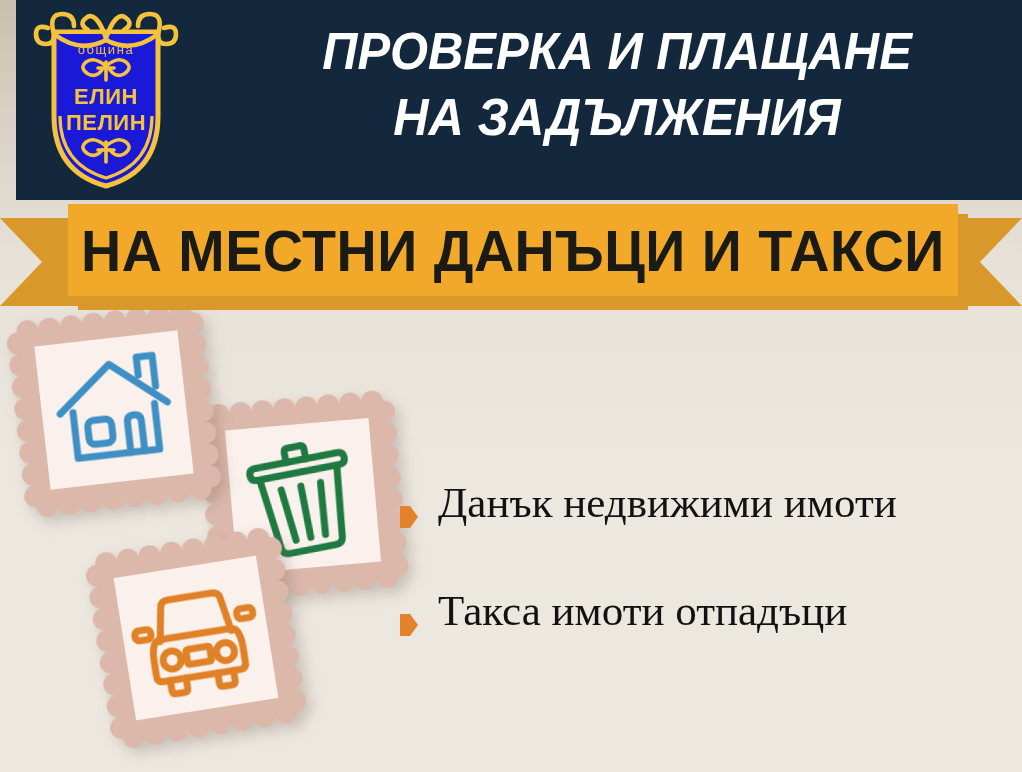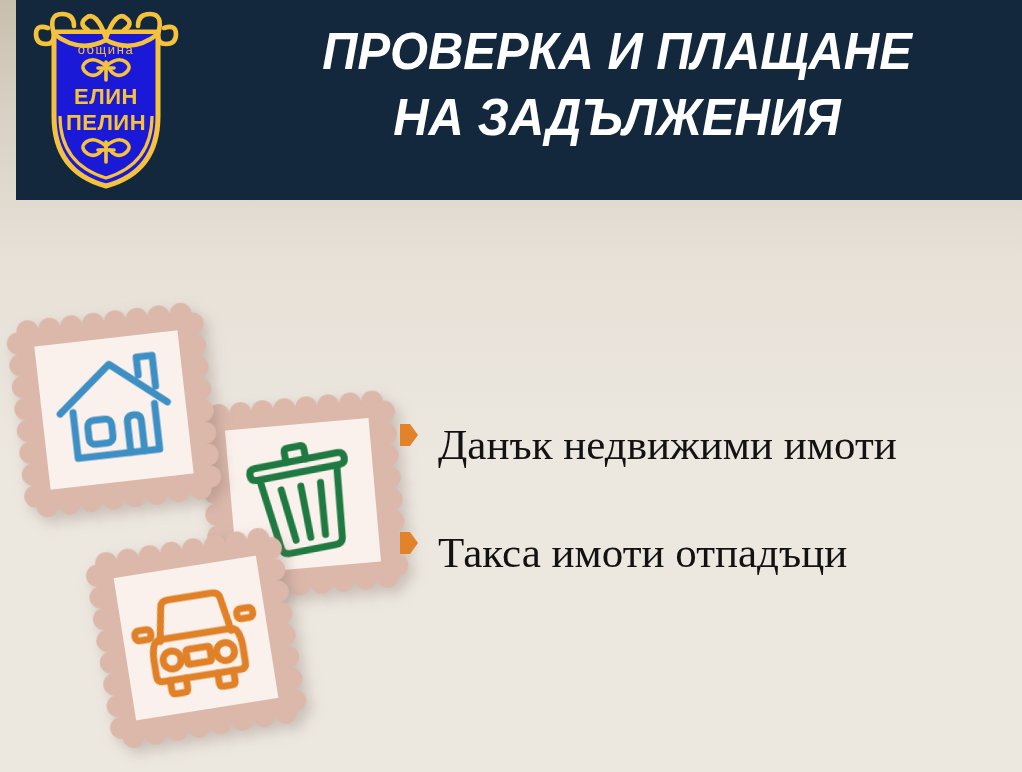--- a/index.html
+++ b/index.html
@@ -123,21 +123,21 @@
   
   .bullets {
     position: absolute;
     left: 400px;
     top: 420px;
     width: 610px;
     z-index: 4;
   }
   .bullet-row {
     display: flex;
-    align-items: flex-start;
+    align-items: flex-end;
     height: 108px;
   }
   .bullet-mark {
     width: 18px;
     height: 22px;
     background: #e2822b;
     clip-path: polygon(0 0, 10px 0, 18px 11px, 10px 22px, 0 22px);
     flex: 0 0 auto;
     margin-right: 20px;
     margin-top: 4px;
@@ -197,20 +197,28 @@
         <path d="M80 138 L80 158"></path>
         <path d="M72 146 L88 146"></path>
       </g>
 
       <text x="80" y="50" text-anchor="middle" fill="#f5c33b" font-family="Liberation Sans, sans-serif" font-size="13" letter-spacing="1.6">община</text>
       <text x="80" y="100" text-anchor="middle" fill="#f5c33b" font-family="Liberation Sans, sans-serif" font-size="22" font-weight="bold" letter-spacing="0.5">ЕЛИН</text>
       <text x="80" y="126" text-anchor="middle" fill="#f5c33b" font-family="Liberation Sans, sans-serif" font-size="22" font-weight="bold" letter-spacing="0.5">ПЕЛИН</text>
     </svg>
   </div>
 
+  <div class="ribbon">
+    <div class="ribbon-tail left"></div>
+    <div class="ribbon-tail right"></div>
+    <div class="ribbon-shadow"></div>
+    <div class="ribbon-band">
+      <span class="ribbon-text">НА МЕСТНИ ДАНЪЦИ И ТАКСИ</span>
+    </div>
+  </div>
 
   <div class="stamp" id="stamp-house">
     <svg width="196" height="196" viewBox="0 0 196 196" xmlns="http://www.w3.org/2000/svg">
       <defs>
         <mask id="scallop-mask-house">
           <rect x="0" y="0" width="196" height="196" fill="#fff"></rect>
           <g fill="#000">
             <circle cx="8" cy="8" r="9"></circle>
               <circle cx="8" cy="196" r="9"></circle>
             <circle cx="196" cy="8" r="9"></circle>

